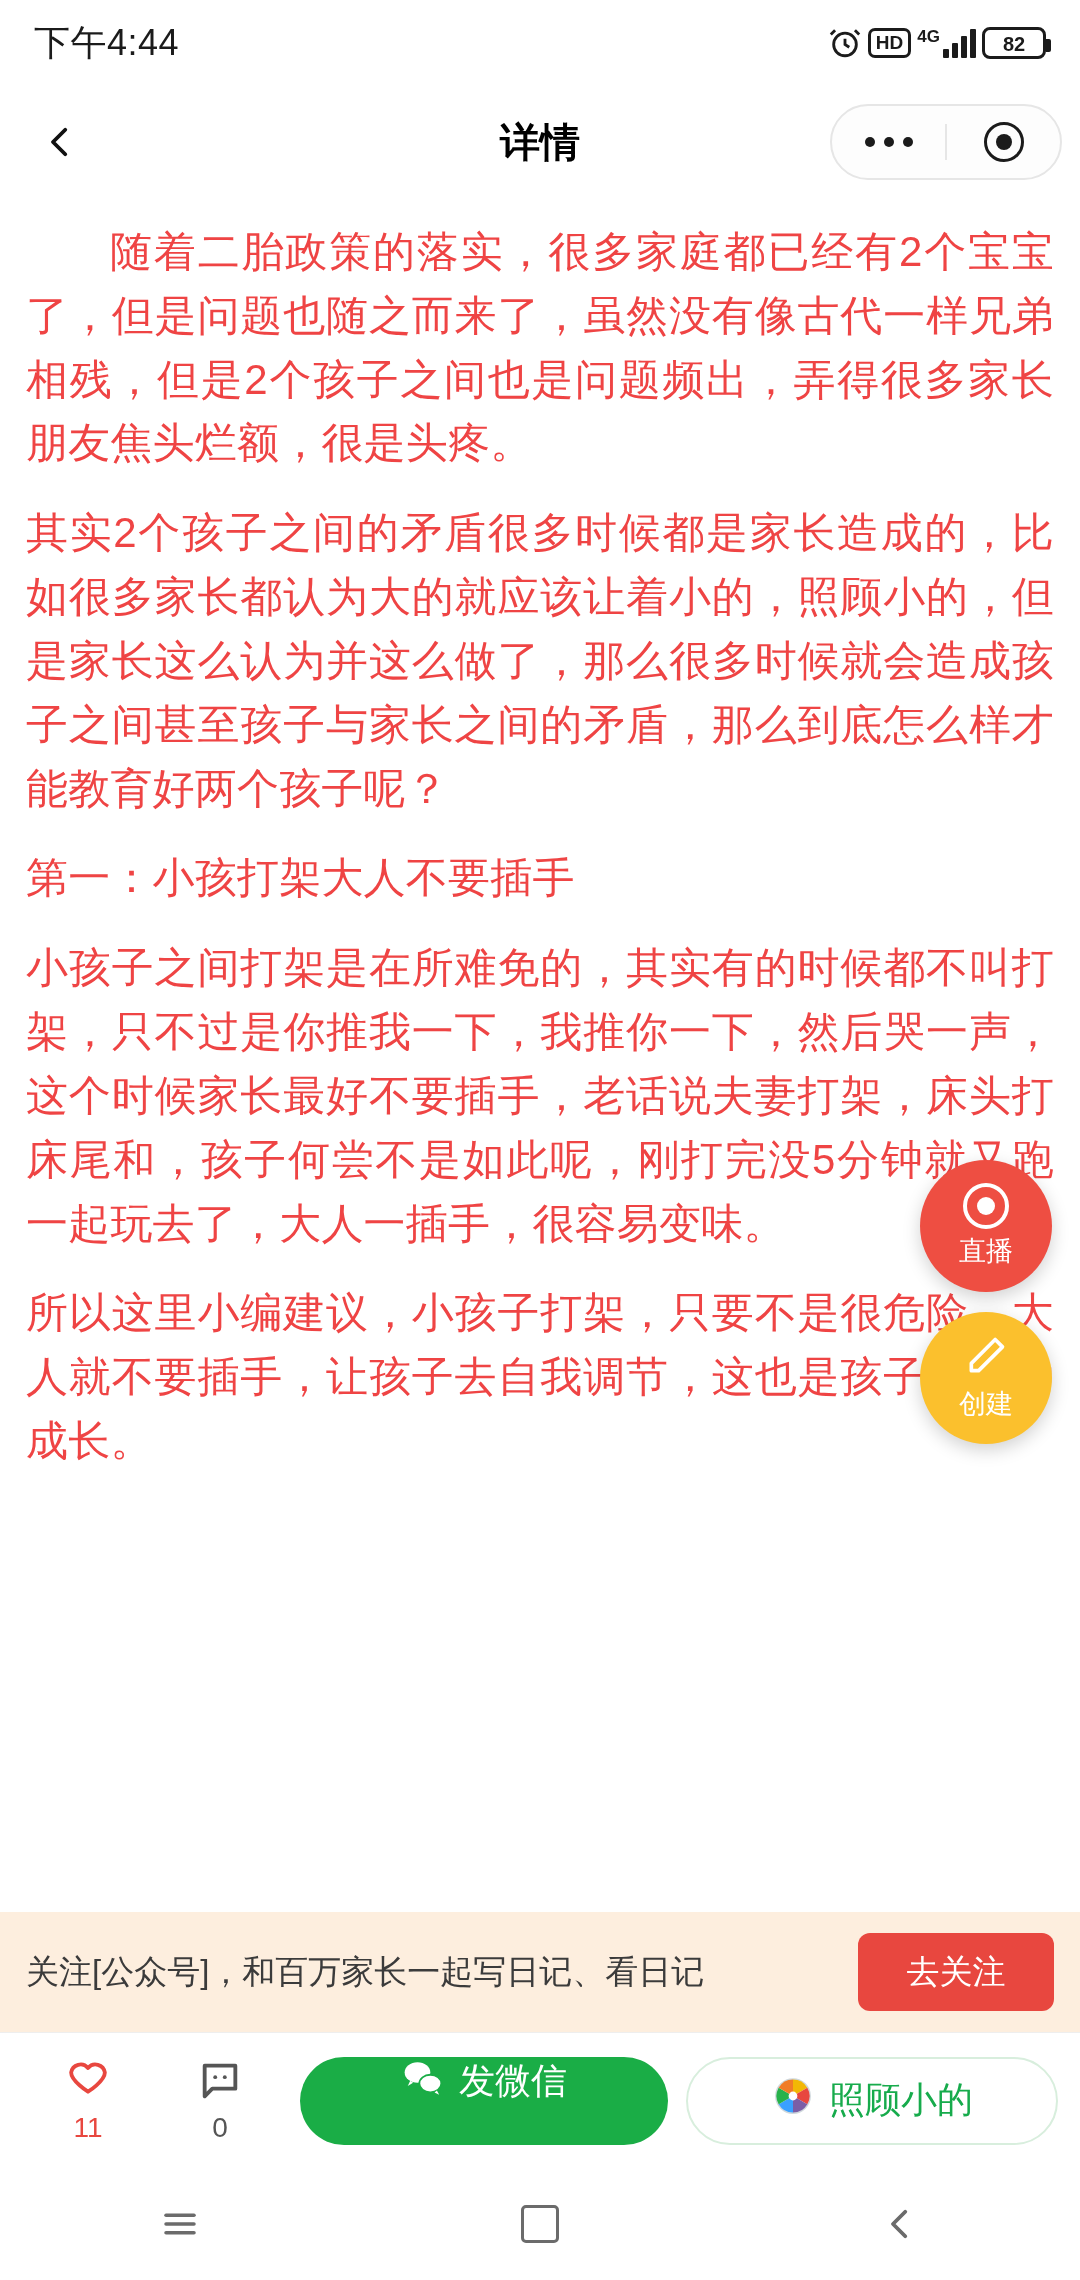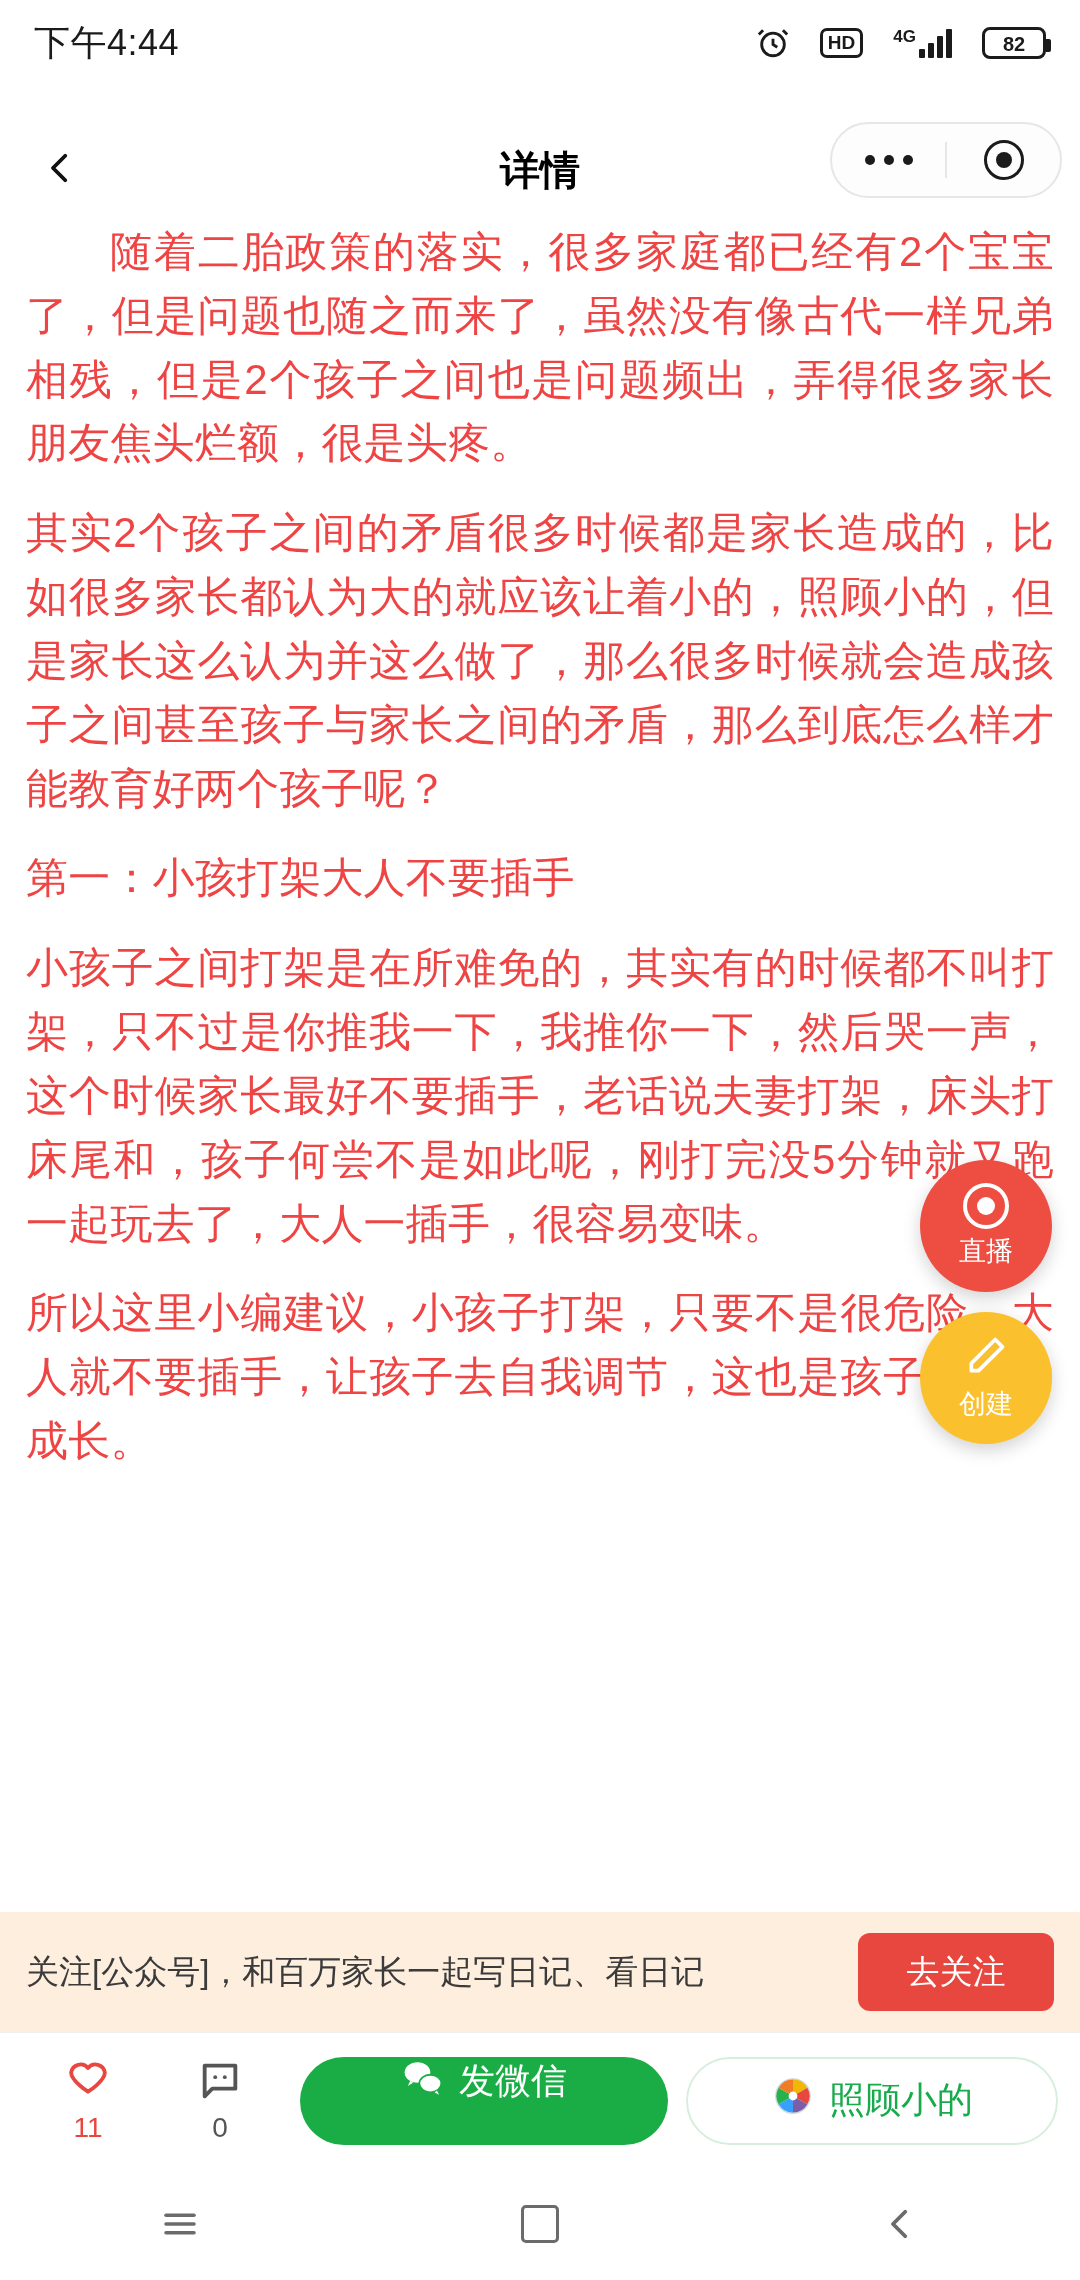--- a/index.html
+++ b/index.html
@@ -10,21 +10,21 @@
     overflow: hidden;
   }
   .phone { position: relative; width: 1080px; height: 2280px; background:#fff; }
 
   
   .statusbar {
     height: 86px; display:flex; align-items:center; justify-content:space-between;
     padding: 0 34px 0 34px;
   }
   .status-time { font-size: 36px; color:#1b1b1b; letter-spacing:0.5px; }
-  .status-right { display:flex; align-items:center; gap:30px; }
+  .status-right { display:flex; align-items:center; gap:6px; }
   .icn { display:inline-flex; align-items:center; justify-content:center; }
   .alarm-icon svg { display:block; }
   .hd-badge {
     border:3px solid #1b1b1b; border-radius:7px; font-size:19px; font-weight:bold;
     padding:1px 5px; color:#1b1b1b; line-height:1.15;
   }
   .signal-wrap { display:flex; align-items:flex-end; gap:3px; }
   .sig-4g { font-size:17px; color:#1b1b1b; align-self:flex-start; line-height:1; font-weight:bold; }
   .bars { display:flex; align-items:flex-end; gap:3px; height:30px; }
   .bars i { display:block; width:6px; background:#1b1b1b; border-radius:1px; }
@@ -37,21 +37,21 @@
     display:flex; align-items:flex-end; justify-content:center; position:relative;
   }
   .battery:after {
     content:""; position:absolute; right:-8px; top:9px; width:5px; height:13px;
     background:#1b1b1b; border-radius:0 2px 2px 0;
   }
   .battery span { font-size:20px; color:#1b1b1b; font-weight:bold; }
 
   
   .navbar {
-    height: 112px; display:flex; align-items:flex-end; position:relative; padding:0 18px 0 30px;
+    height: 112px; display:flex; align-items:center; position:relative; padding:0 18px 0 30px;
   }
   .back-chevron { width:60px; height:60px; display:flex; align-items:center; justify-content:center; }
   .nav-title {
     position:absolute; left:0; right:0; text-align:center;
     font-size:40px; color:#000; font-weight:600; pointer-events:none;
   }
   .capsule {
     margin-left:auto; width:232px; height:76px; border:2px solid #e6e6e6; border-radius:38px;
     display:flex; align-items:center; background:#fdfdfd; position:relative;
   }

